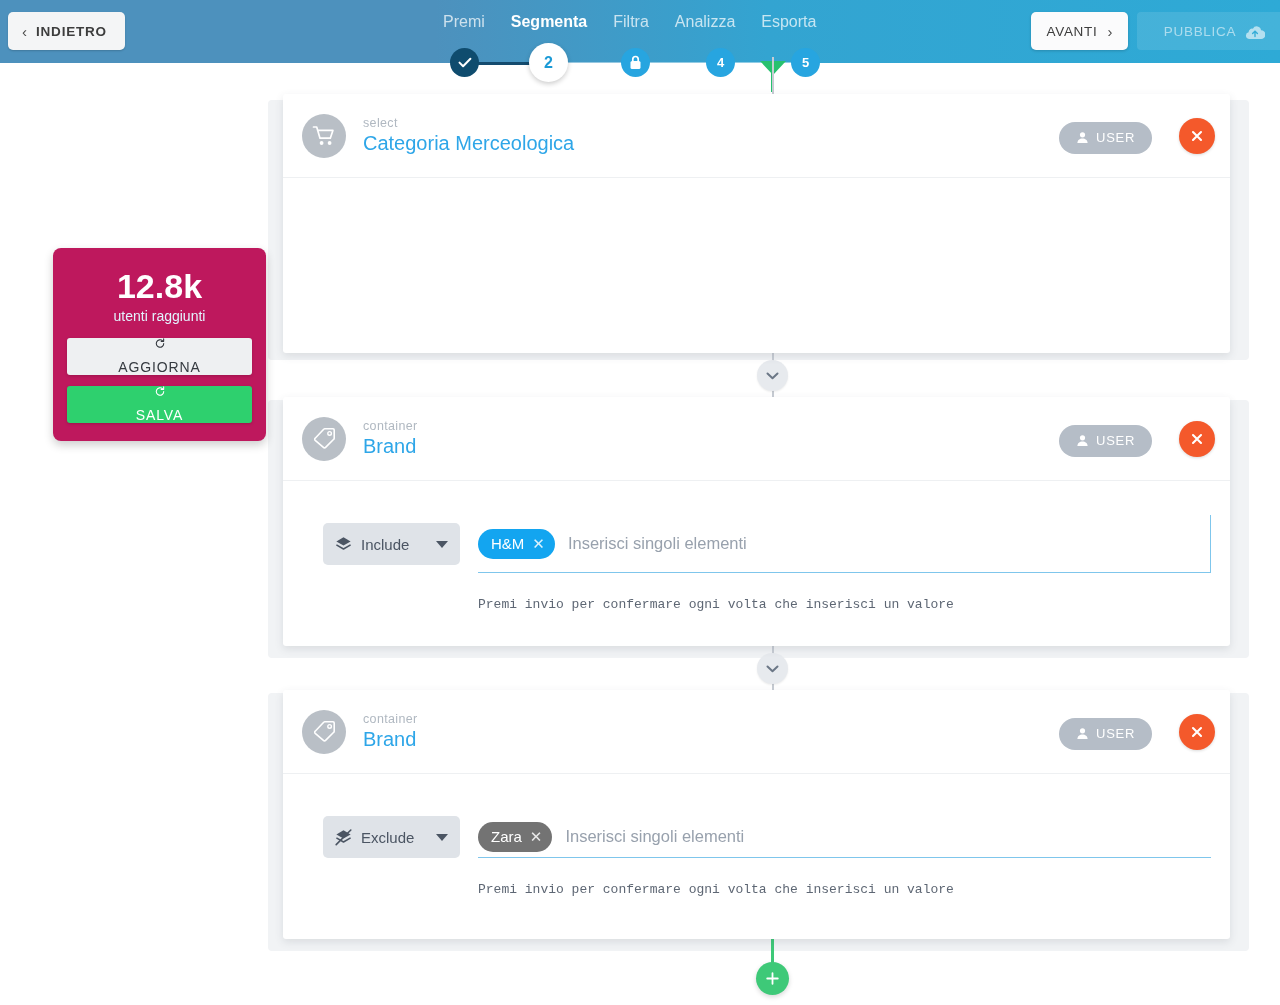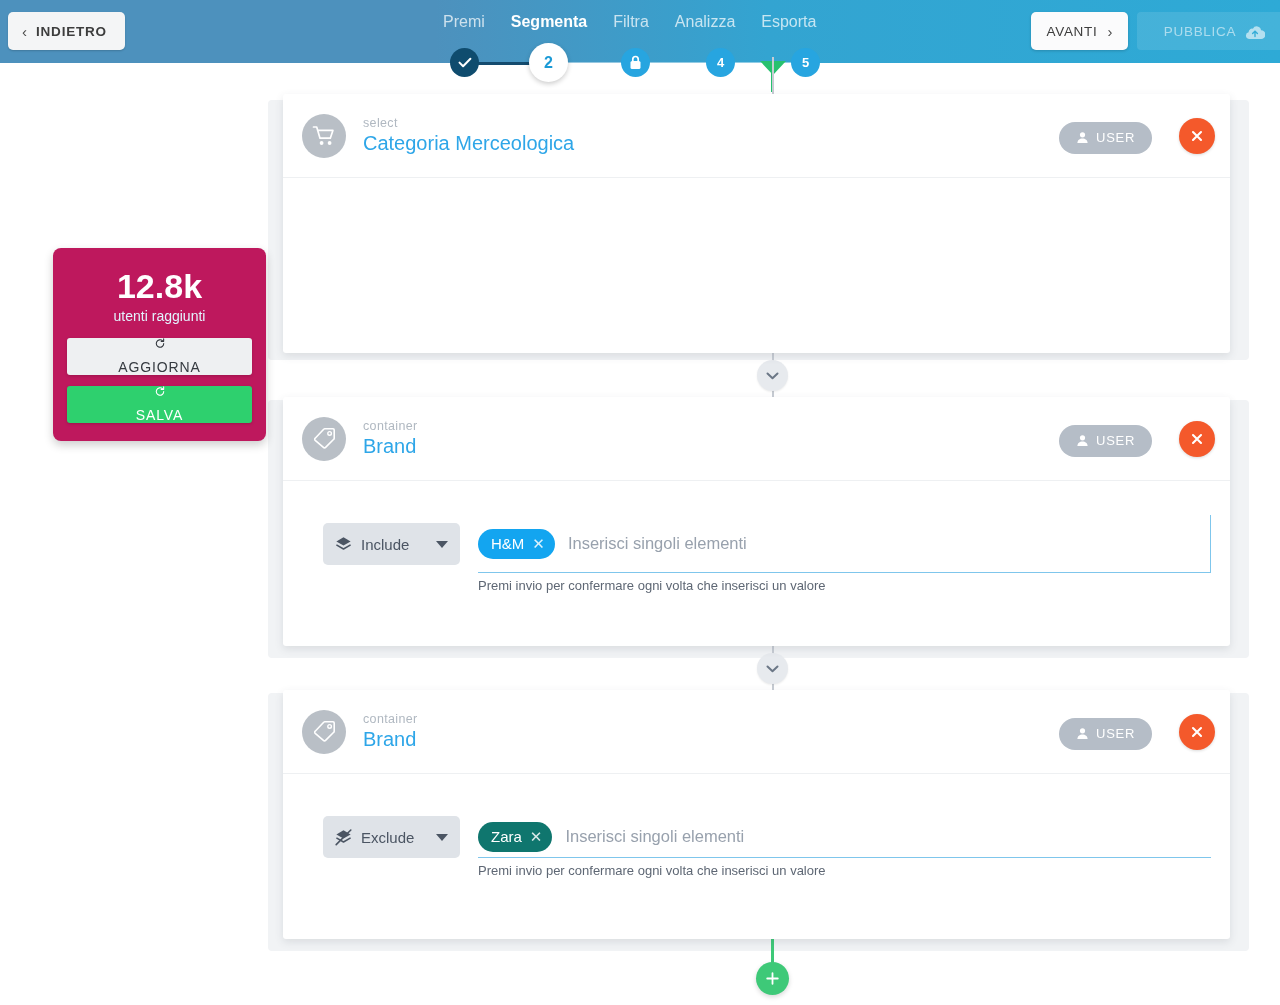--- a/index.html
+++ b/index.html
@@ -162,21 +162,21 @@
     display: flex; align-items: center; gap: 8px; cursor: pointer; flex: none;
   }
   .chip .txt { font-size: 15px; color: #ffffff; font-weight: 500; }
   .chip .x { font-size: 15px; color: rgba(255,255,255,.85); line-height: 1; }
   .chip-input {
     border: none; outline: none; background: transparent; flex: 1;
     font-family: "Liberation Sans", sans-serif; font-size: 16.5px; color: #8d96a3;
     margin-left: 13px; height: 30px;
   }
   .chip-input::placeholder { color: #98a1ad; }
-  .hint { font-size: 13px; color: #5e6774; margin-top: 5px; }
+  .hint { font-size: 13px; color: #5e6774; margin-top: 24px; font-family: Liberation Mono, monospace; }
 
   
   .connector-line { position: absolute; width: 2px; background: #c7ccd3; left: 772px; }
   .chev-btn {
     position: absolute; left: 757px; width: 31px; height: 31px; border-radius: 50%;
     background: #e7eaee; display: flex; align-items: center; justify-content: center;
     cursor: pointer; box-shadow: 0 1px 2px rgba(0,0,0,.08);
   }
   .add-stem { position: absolute; left: 771px; width: 3px; background: #3ec978; }
   .add-btn {
@@ -401,21 +401,21 @@
           <svg width="17" height="17" viewBox="0 0 17 17">
             <path d="M8.5 1.3L15.6 5.4 8.5 9.5 1.4 5.4z" fill="#4b5563"></path>
             <path d="M1.4 8.9l7.1 4.1 7.1-4.1" stroke="#4b5563" stroke-width="1.5" fill="none" stroke-linejoin="round"></path>
             <path d="M1.2 15.6L15.8 1.0" stroke="#4b5563" stroke-width="1.6" stroke-linecap="round"></path>
           </svg>
           <span class="lbl">Exclude</span>
           <span class="caret"></span>
         </div>
         <div class="chipfield">
           <div class="chipfield-inner">
-            <span class="chip" style="background:#0f766e">
+            <span class="chip" style="background:#737373">
               <span class="txt">Zara</span>
               <span class="x">✕</span>
             </span>
             <input class="chip-input" type="text" placeholder="Inserisci singoli elementi" style="">
           </div>
           <div class="hint">Premi invio per confermare ogni volta che inserisci un valore</div>
         </div>
       </div>
     </div>
   </div>

